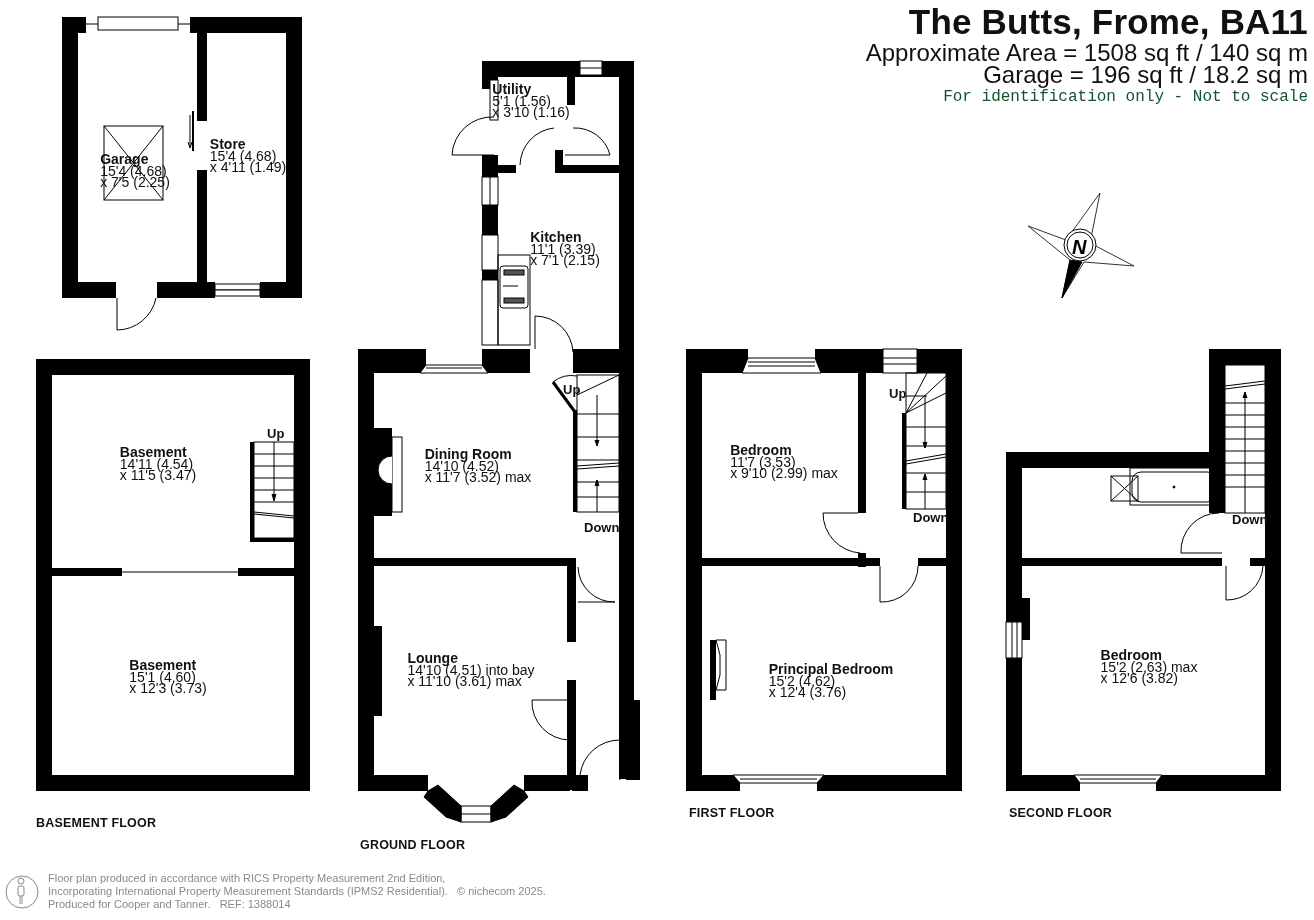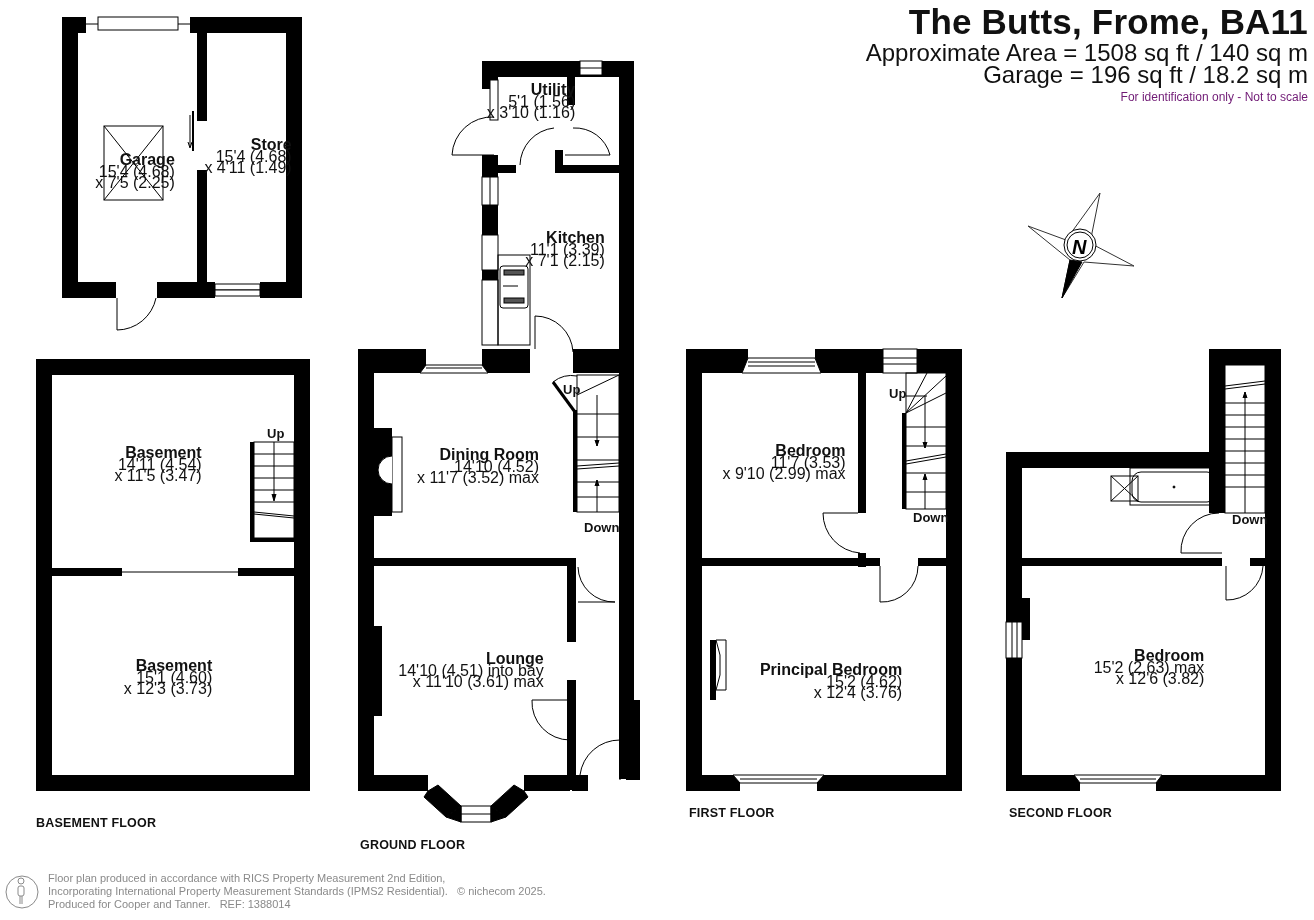--- a/index.html
+++ b/index.html
@@ -1,26 +1,26 @@
 <!DOCTYPE html>
 <html><head>
 <meta charset="utf-8">
 <style>
   html, body { margin: 0; padding: 0; background: #ffffff; }
   body { width: 1314px; height: 920px; position: relative; overflow: hidden; font-family: "Liberation Sans", sans-serif; color: #111; }
   #plan { position: absolute; left: 0; top: 0; }
   .header { position: absolute; right: 6px; top: 2px; text-align: right; }
   .title { font-weight: bold; font-size: 35px; letter-spacing: 0.2px; line-height: 40px; color: #111; }
   .area-line { font-size: 24px; line-height: 22px; color: #111; }
-  .disclaimer { font-size: 12px; line-height: 18px; margin-top: 2px; color: #701a75; }
+  .disclaimer { font-size: 16px; line-height: 18px; margin-top: 2px; color: #14532d; font-family: Liberation Mono, monospace; }
   .footer { position: absolute; left: 8px; top: 872px; display: flex; align-items: flex-start; }
   .footer-text { font-size: 11px; line-height: 13px; color: #8a8a8a; margin-left: 8px; }
   .footer-row { white-space: pre; }
   .floor-label { position: absolute; font-weight: bold; font-size: 12.5px; letter-spacing: 0.2px; color: #111; }
-  .room { position: absolute; text-align: right; font-size: 16px; line-height: 11.5px; color: #111; white-space: nowrap; transform: translateX(-50%); }
+  .room { position: absolute; text-align: left; font-size: 14px; line-height: 11.5px; color: #111; white-space: nowrap; transform: translateX(-50%); }
   .room-name { font-weight: bold; display: block; }
   .room-dim { display: block; }
   .stair-label { position: absolute; font-weight: bold; font-size: 13px; color: #111; }
 </style>
 </head>
 <body>
 
 <svg id="plan" width="1314" height="920" viewBox="0 0 1314 920" xmlns="http://www.w3.org/2000/svg">
   <g fill="#000" stroke="none">
 

